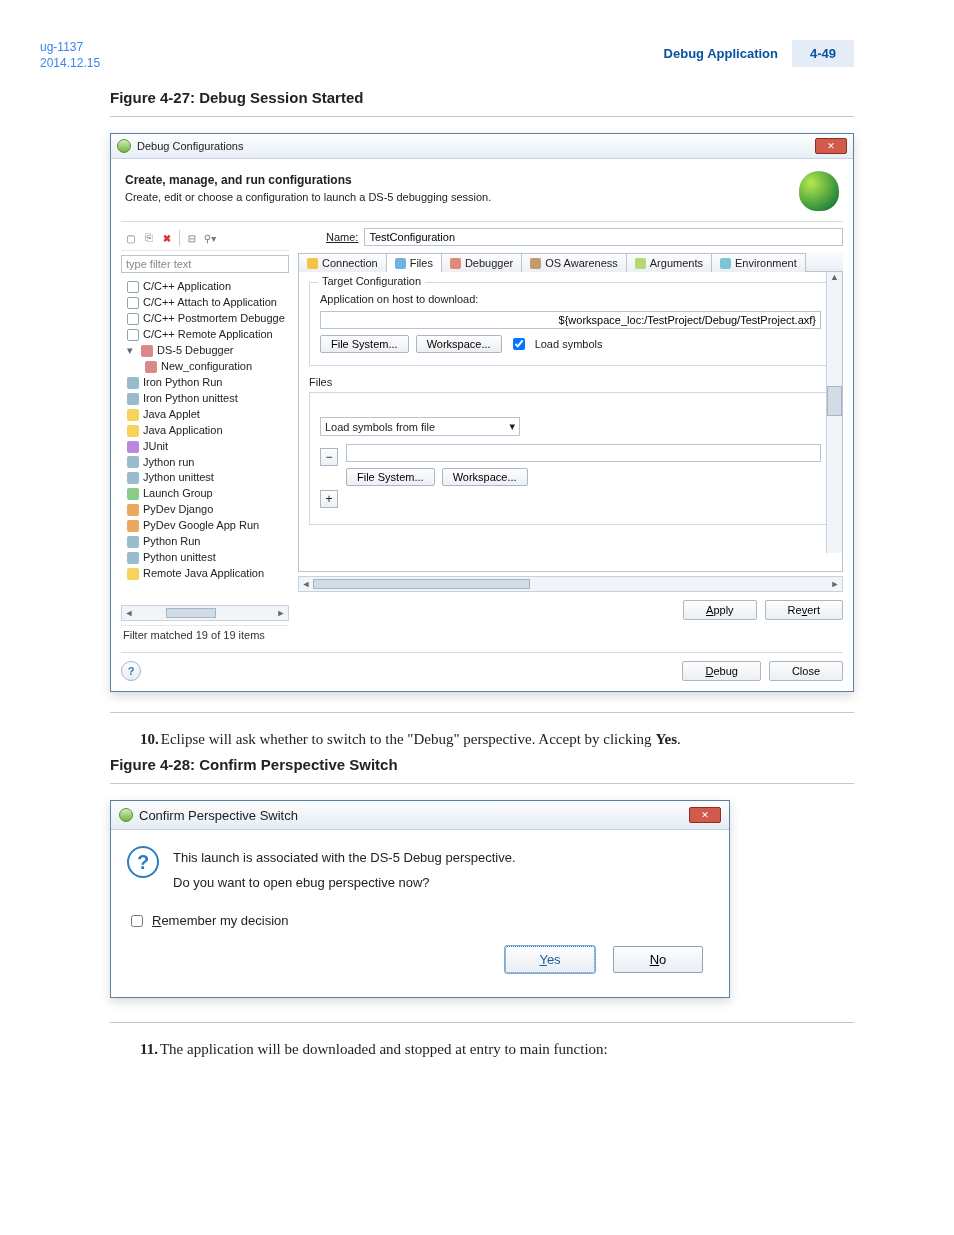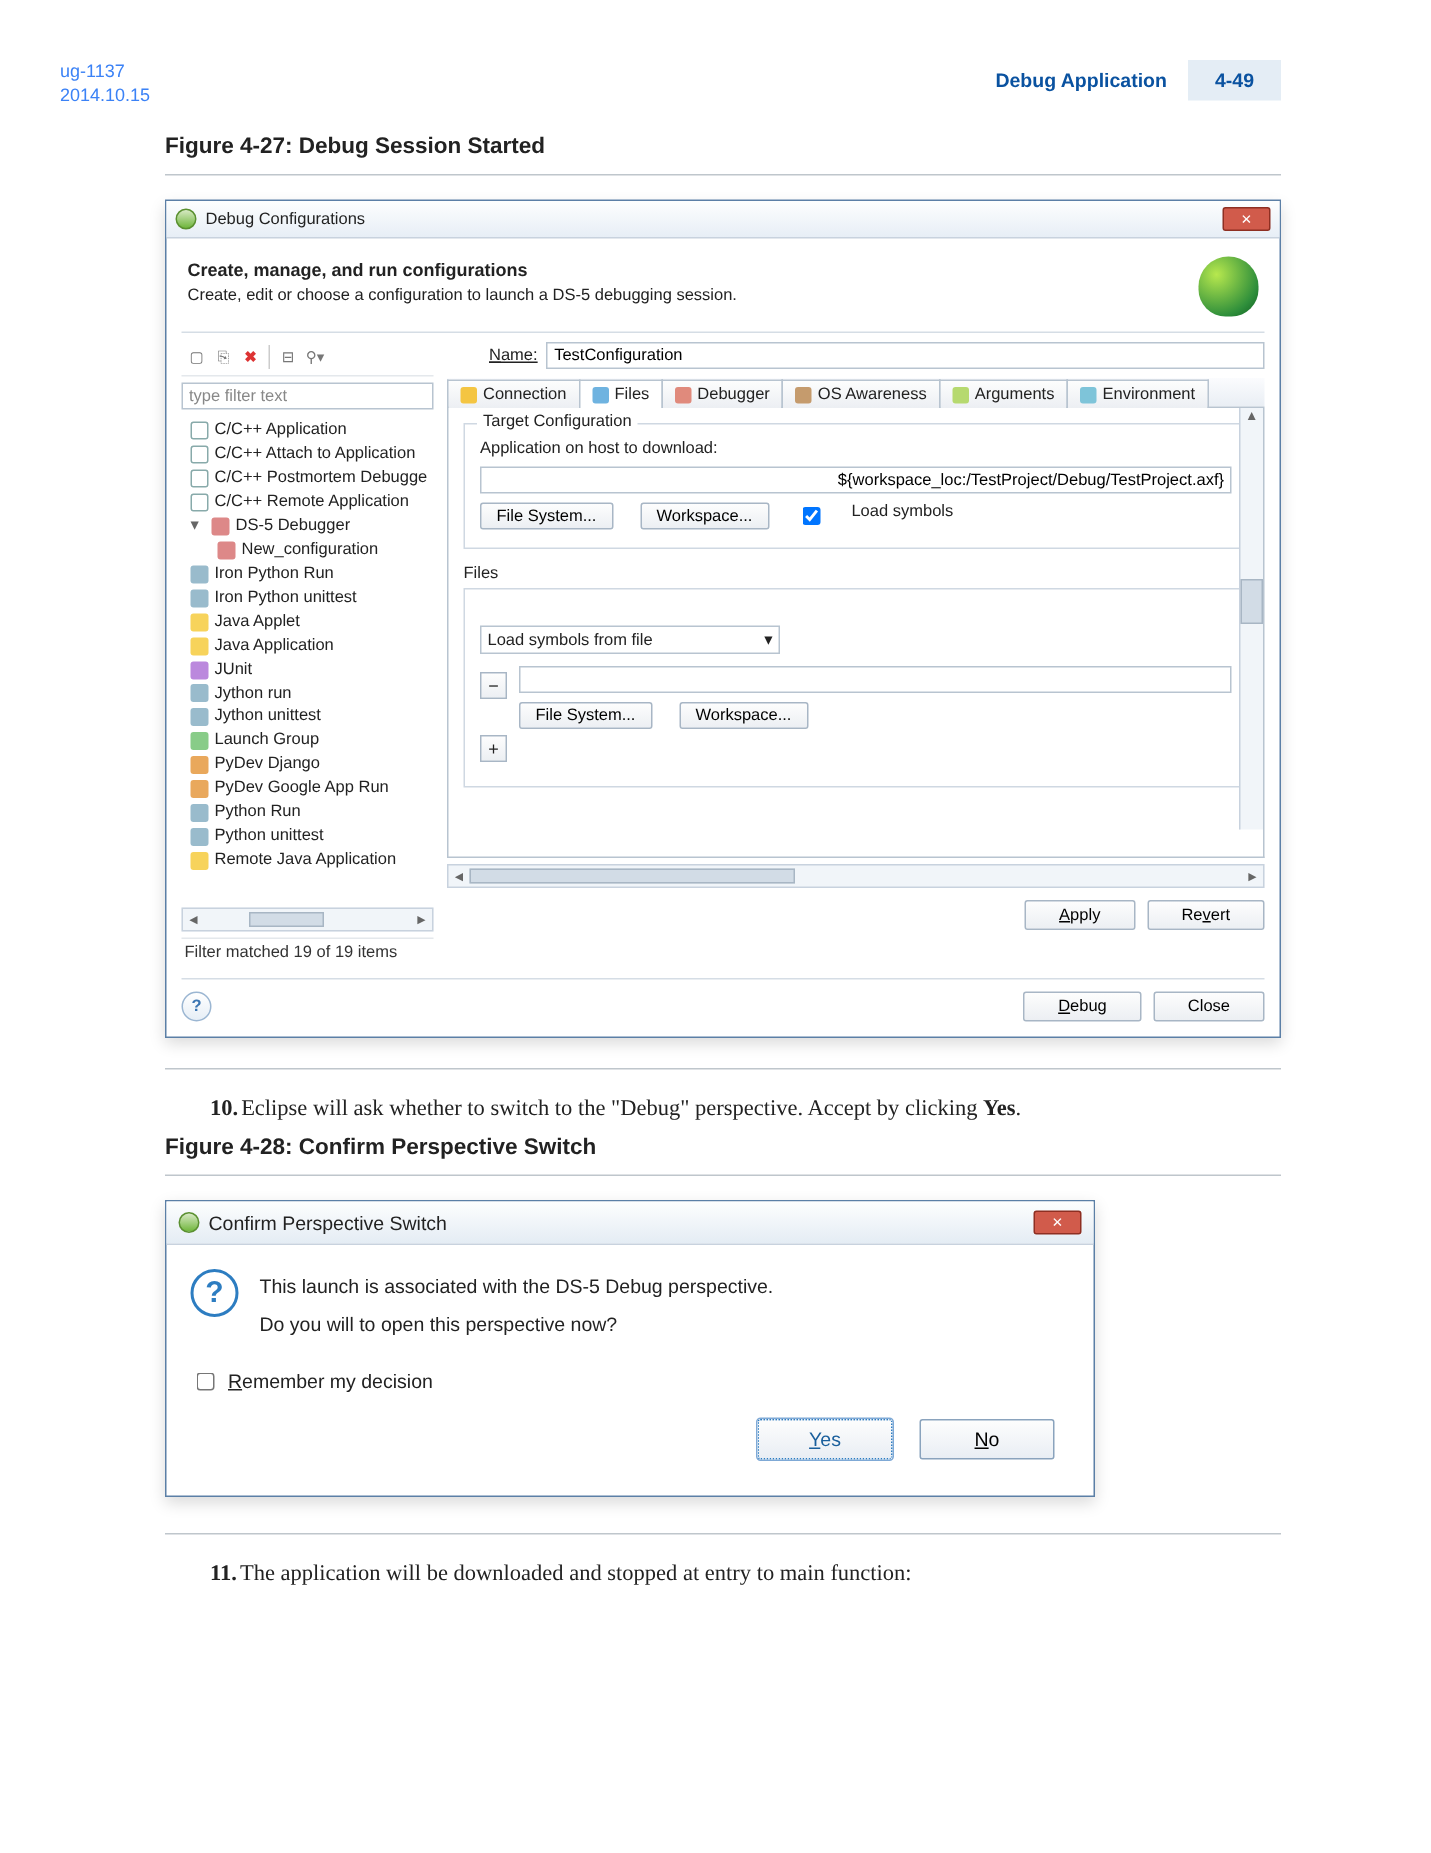--- a/index.html
+++ b/index.html
@@ -201,21 +201,21 @@
     width:100%; border:1px solid #b8c4d0; padding:2px 4px; font-size:11px;
     margin:6px 0;
     text-align:right;
   }
   .btn {
     border:1px solid #a8b6c5;
     background:linear-gradient(#fdfdfd,#eceff3);
     padding:2px 10px; font-size:11px;
     border-radius:2px;
   }
-  .row { display:flex; align-items:flex-start; gap:18px; }
+  .row { display:flex; align-items:center; gap:7px; }
   .chk { width:12px; height:12px; }
   .files-legend { font-size:11px; margin:8px 0 4px 0; }
   .select {
     border:1px solid #b8c4d0; padding:2px 4px; font-size:11px; width:200px;
     display:flex; justify-content:space-between; align-items:center;
   }
   .sqbtn {
     width:18px; height:18px; border:1px solid #a8b6c5;
     background:linear-gradient(#fdfdfd,#eceff3);
     display:inline-flex; align-items:center; justify-content:center;
@@ -305,21 +305,21 @@
   .underline{text-decoration:underline;}
 </style>
 </head>
 <body>
 
 <div class="page">
 
   <div class="top-row">
     <div class="top-left">
       <div>ug-1137</div>
-      <div>2014.10.15</div>
+      <div>2014.12.15</div>
     </div>
     <div class="top-right">
       <span class="header-link">Debug Application</span>
       <span class="page-num">4-49</span>
     </div>
   </div>
 
   <div class="fig-caption">Figure 4-27: Debug Session Started</div>
   <hr class="rule">
 
@@ -552,21 +552,21 @@
         <span class="title-icon"></span>
         <span>Confirm Perspective Switch</span>
       </div>
       <div class="close-btn">✕</div>
     </div>
     <div class="dbody">
       <div class="dmsg">
         <div class="qicon">?</div>
         <div class="dmsg-text">
           <div>This launch is associated with the DS-5 Debug perspective.</div>
-          <div>Do you will to open this perspective now?</div>
+          <div>Do you want to open ebug perspective now?</div>
         </div>
       </div>
       <div class="remember">
         <input type="checkbox" class="chk" style="">
         <span><span class="underline">R</span>emember my decision</span>
       </div>
       <div class="dbtn-row">
         <button class="dbtn default"><span class="underline">Y</span>es</button>
         <button class="dbtn"><span class="underline">N</span>o</button>
       </div>

